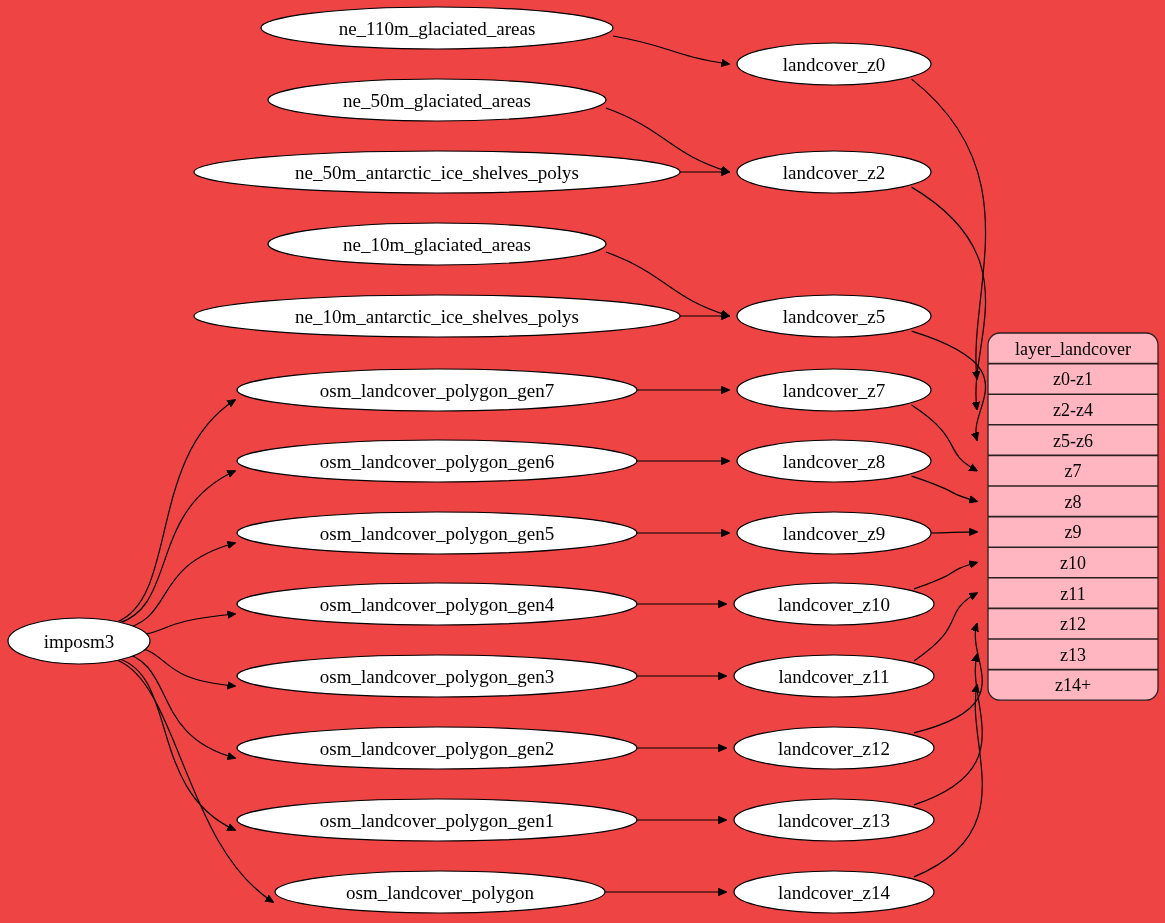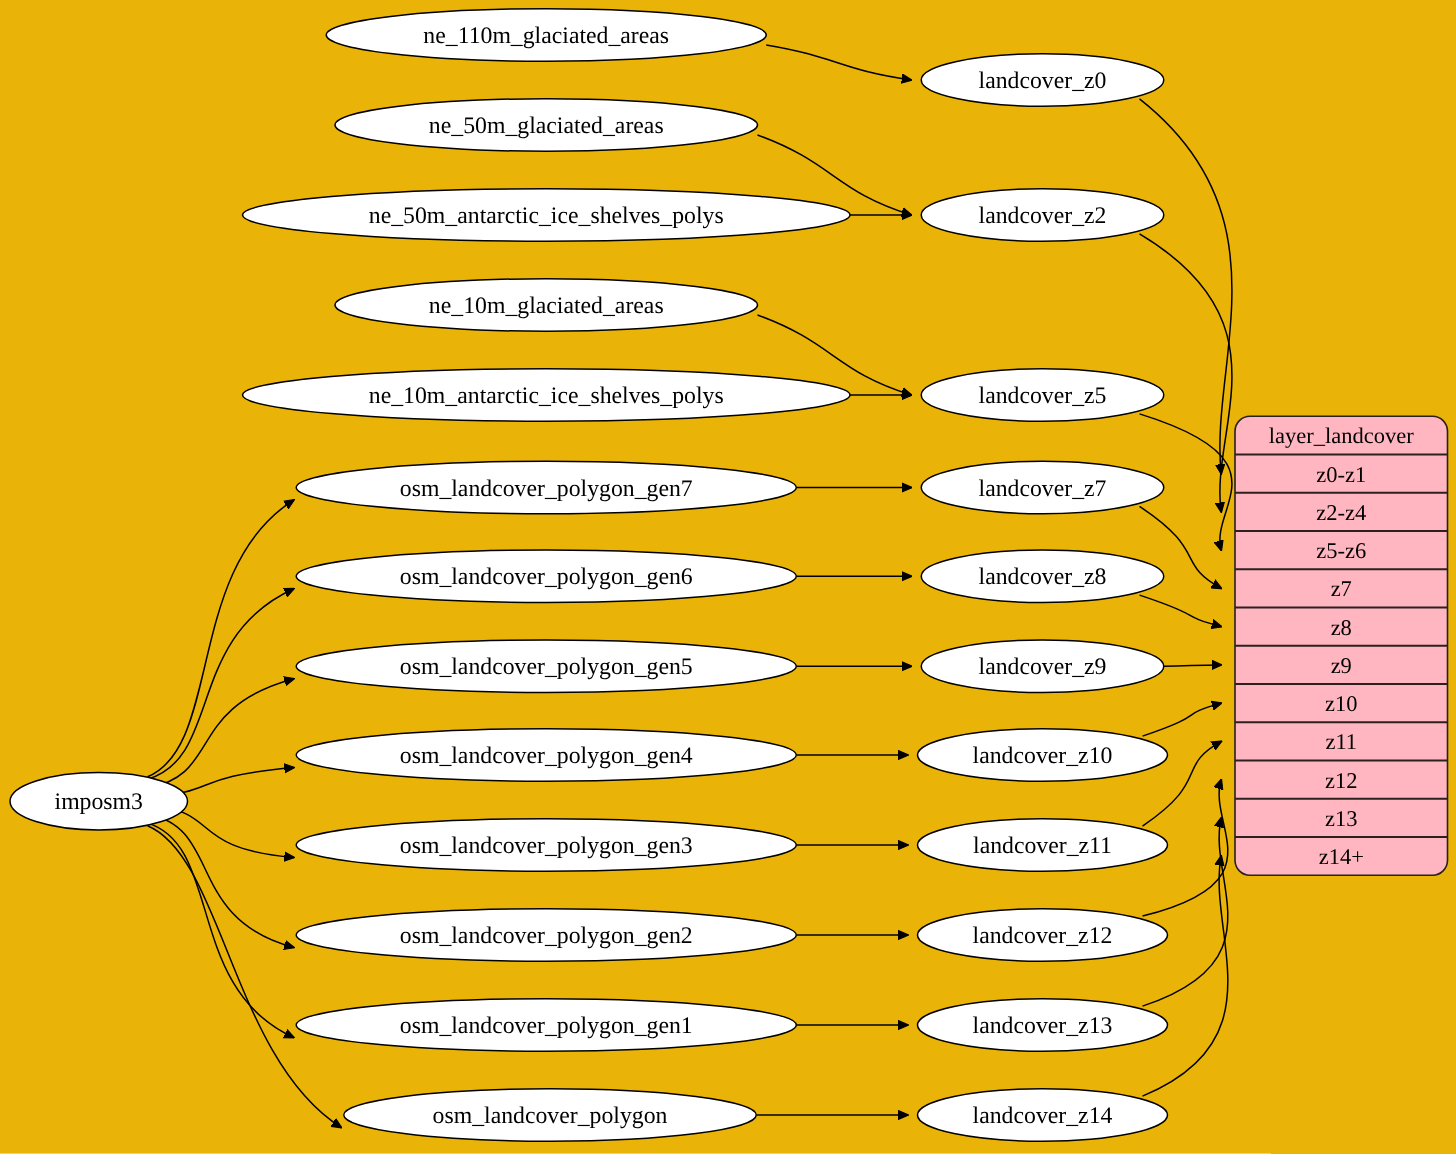--- a/index.html
+++ b/index.html
@@ -1,16 +1,16 @@
 <!DOCTYPE html>
 <html><head>
 <meta charset="utf-8">
 <style>
   html,body{margin:0;padding:0;background:#ffffff;}
-  #stage{position:relative;width:1165px;height:923px;background:#eab308;
+  #stage{position:relative;width:1165px;height:923px;background:#ef4444;
          font-family:"Liberation Serif","DejaVu Serif",serif;overflow:hidden;}
   svg#graph{position:absolute;left:0;top:0;width:1165px;height:923px;}
   .nlabel{font-family:"Liberation Serif","DejaVu Serif",serif;font-size:19px;fill:#000000;}
   .tlabel{font-family:"Liberation Serif","DejaVu Serif",serif;font-size:18px;fill:#000000;}
   .ell{fill:#ffffff;stroke:#000000;stroke-width:1.2;}
   .edge{fill:none;stroke:#000000;stroke-width:1.2;}
   .arrow{fill:#000000;stroke:#000000;stroke-width:1;}
   .thead{fill:#ffb6c1;stroke:#2a2020;stroke-width:1.3;}
 </style>
 </head>

